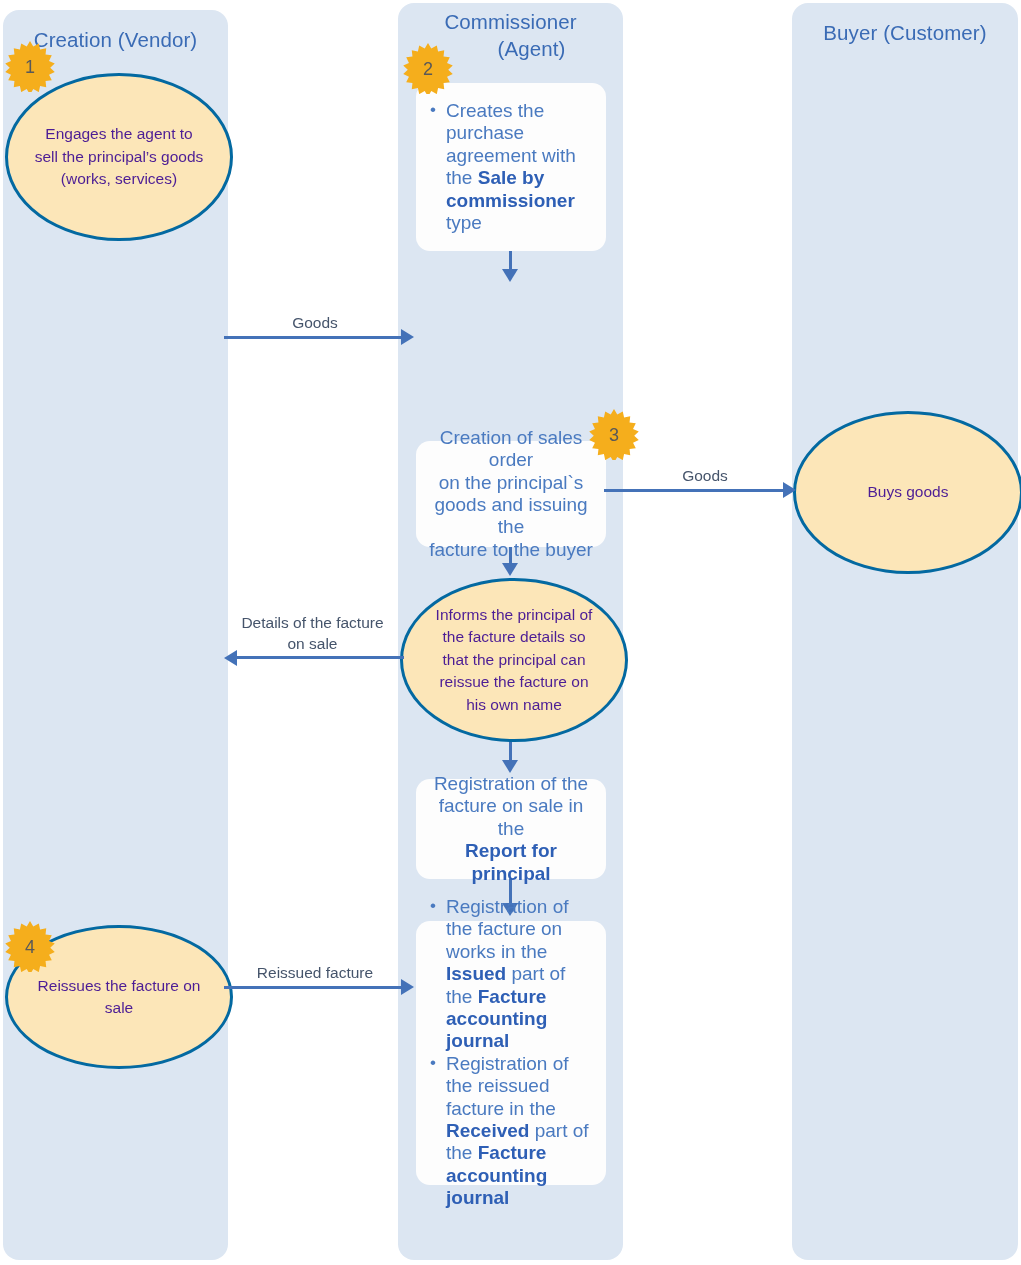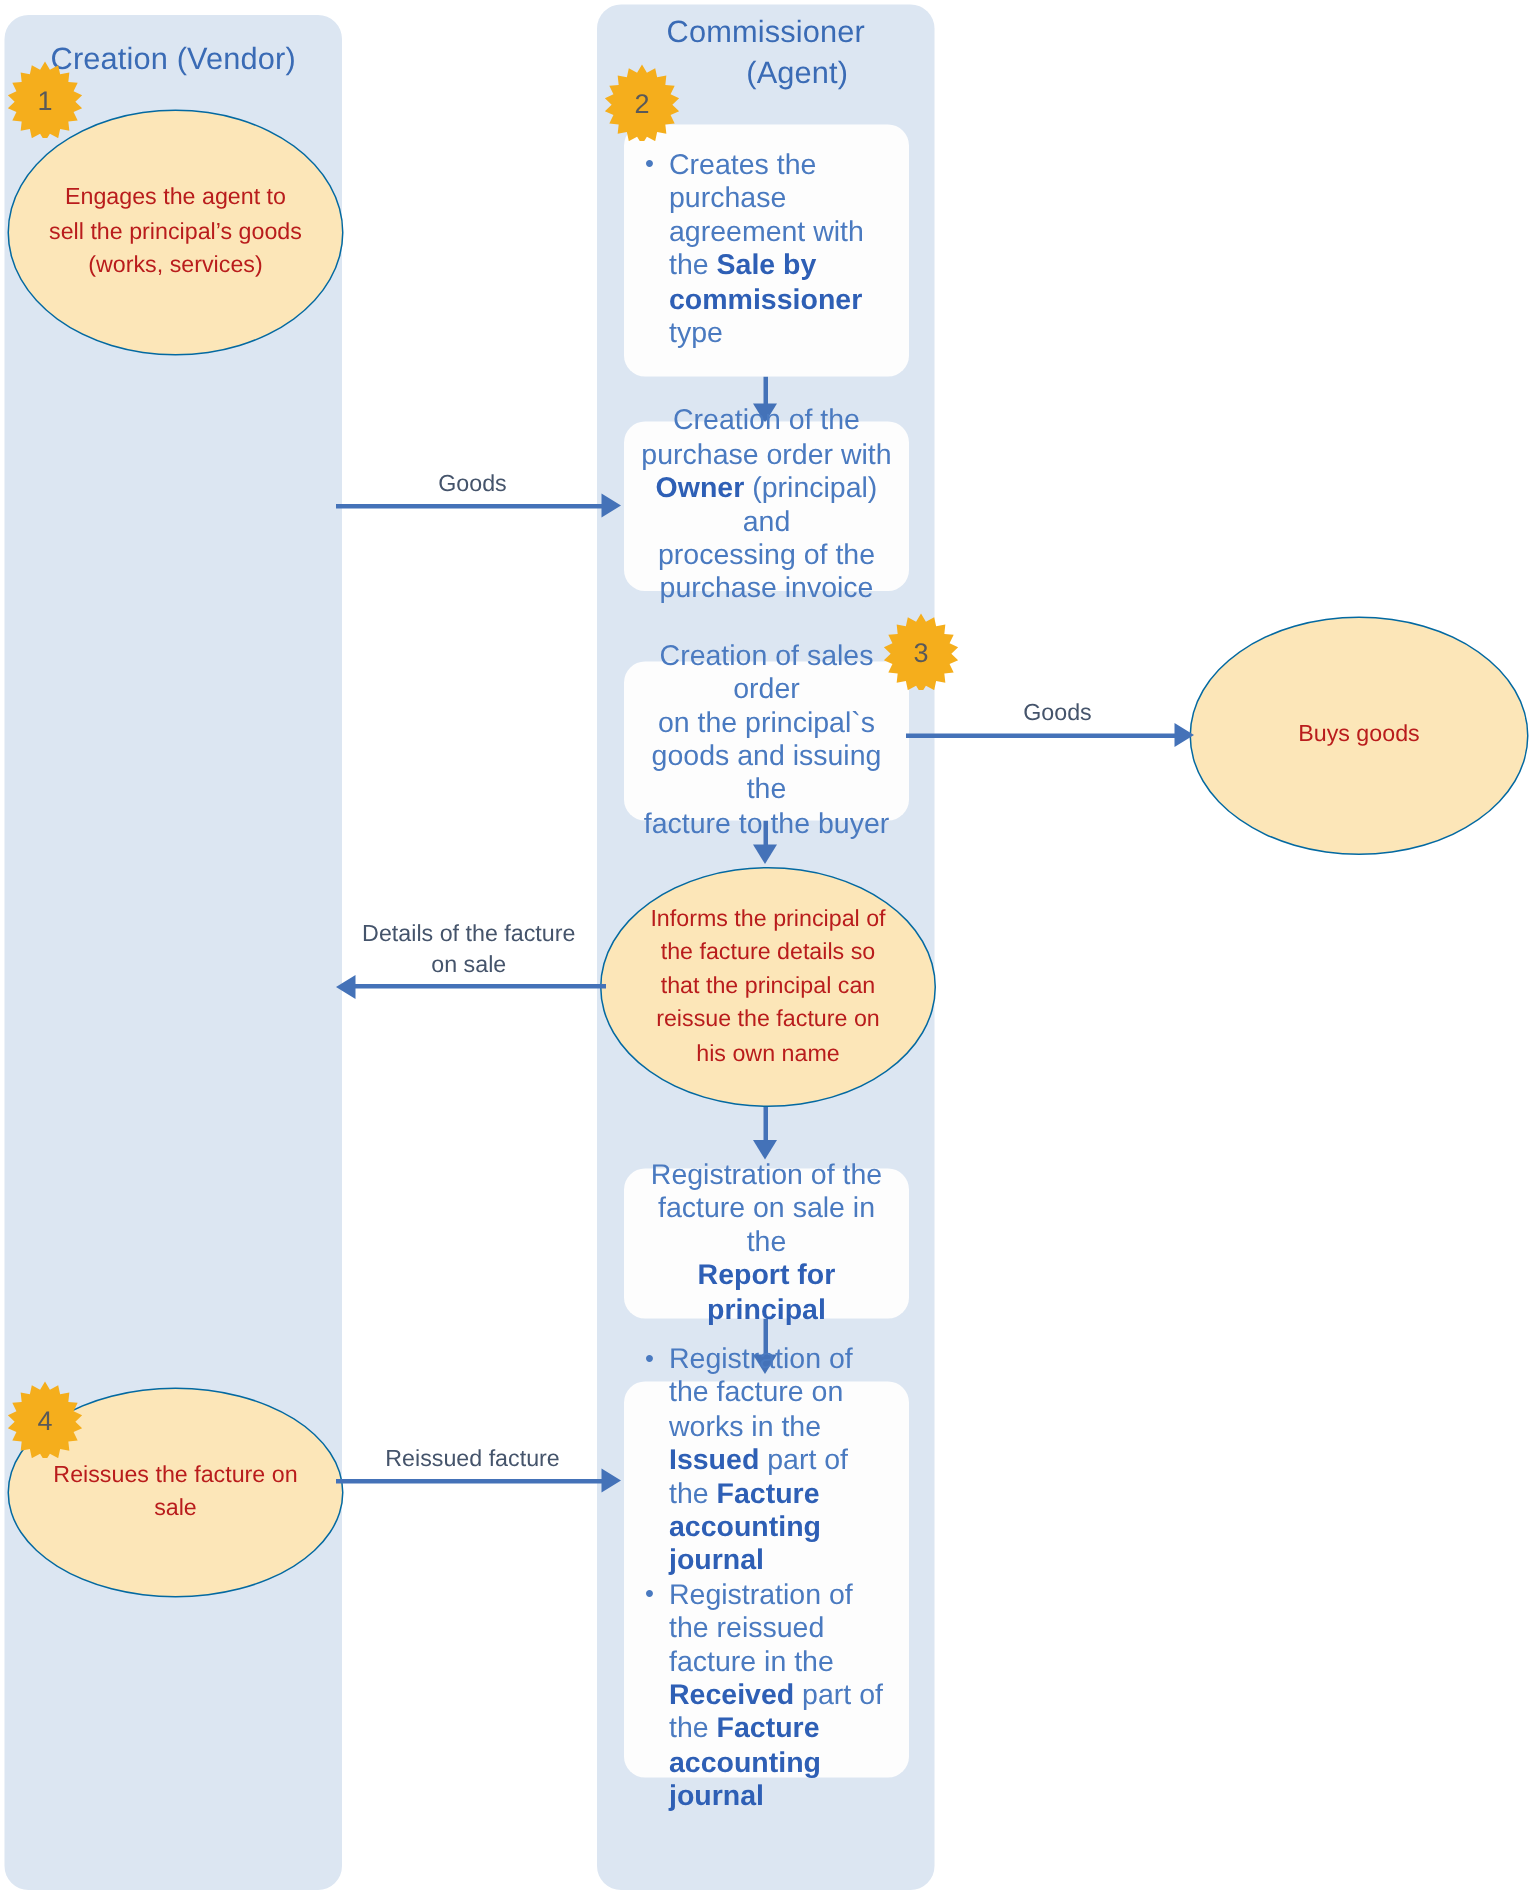--- a/index.html
+++ b/index.html
@@ -77,23 +77,23 @@
     position: absolute;
     left: 0; right: 0;
     top: 50%;
     transform: translateY(-50%);
   }
 
   
   .ellipse {
     position: absolute;
     background: #FCE6B8;
-    border: 1px solid #0369a1;
+    border: 3px solid #0369a1;
     border-radius: 50%;
-    color: #b91c1c;
+    color: #4c1d95;
     font-size: 15.5px;
     line-height: 22.4px;
     text-align: center;
     display: flex;
     align-items: center;
     justify-content: center;
     z-index: 6;
   }
   .ellipse .inner { width: 88%; }
 
@@ -172,20 +172,23 @@
 
   <div class="lane" style="left:3px; top:10px; width:225px; height:1250px;">
     <div class="lane-title" style="top:16px;">Creation (Vendor)</div>
   </div>
 
   <div class="lane" style="left:398px; top:3px; width:225px; height:1257px;">
     <div class="lane-title" style="top:5px;">Commissioner</div>
     <div class="lane-title" style="top:32px; padding-left:42px; box-sizing:border-box;">(Agent)</div>
   </div>
 
+  <div class="lane" style="left:792px; top:3px; width:226px; height:1257px;">
+    <div class="lane-title" style="top:16px;">Buyer (Customer)</div>
+  </div>
 
   <div class="ellipse" style="left:5px; top:73px; width:222px; height:162px;">
     <div class="inner">
       <div>Engages the agent to</div>
       <div>sell the principal’s goods</div>
       <div>(works, services)</div>
     </div>
   </div>
 
   <div class="badge" style="left:4px; top:40px;">
@@ -222,29 +225,20 @@
   <div class="badge" style="left:402px; top:42px;">
     <svg viewBox="0 0 100 100">
       <polygon fill="#F5AE1C" points="50,2 56.3,12.4 66.9,6.6 69.4,18.4 81.2,16.1 79.9,28.1 91.9,29.3 86.6,40.2 97.6,45.1 88.9,53.4 97.6,61.7 86.6,66.6 91.9,77.5 79.9,78.7 81.2,90.7 69.4,88.4 66.9,100.2 56.3,94.4 50,104.8 43.7,94.4 33.1,100.2 30.6,88.4 18.8,90.7 20.1,78.7 8.1,77.5 13.4,66.6 2.4,61.7 11.1,53.4 2.4,45.1 13.4,40.2 8.1,29.3 20.1,28.1 18.8,16.1 30.6,18.4 33.1,6.6 43.7,12.4"></polygon>
     </svg>
     <div class="num">2</div>
   </div>
 
   <div class="vline" style="left:509px; top:251px; height:22px;"></div>
   <div class="arrow-d" style="left:502px; top:269px;"></div>
 
-  <div class="pbox center" style="left:416px; top:281px; width:190px; height:113px;">
-    <div class="inner">
-      <div>Creation of the</div>
-      <div>purchase order with</div>
-      <div><b>Owner</b><span> (principal) and</span></div>
-      <div>processing of the</div>
-      <div>purchase invoice</div>
-    </div>
-  </div>
 
   <div class="hline" style="left:224px; top:336px; width:180px;"></div>
   <div class="arrow-r" style="left:401px; top:329px;"></div>
   <div class="elabel" style="left:255px; top:312px; width:120px;">Goods</div>
 
   <div class="pbox center" style="left:416px; top:441px; width:190px; height:106px;">
     <div class="inner">
       <div>Creation of sales order</div>
       <div>on the principal`s</div>
       <div>goods and issuing the</div>

